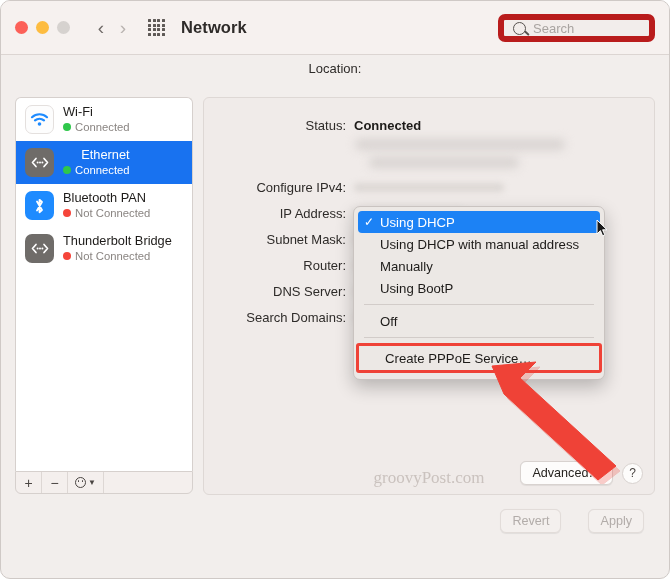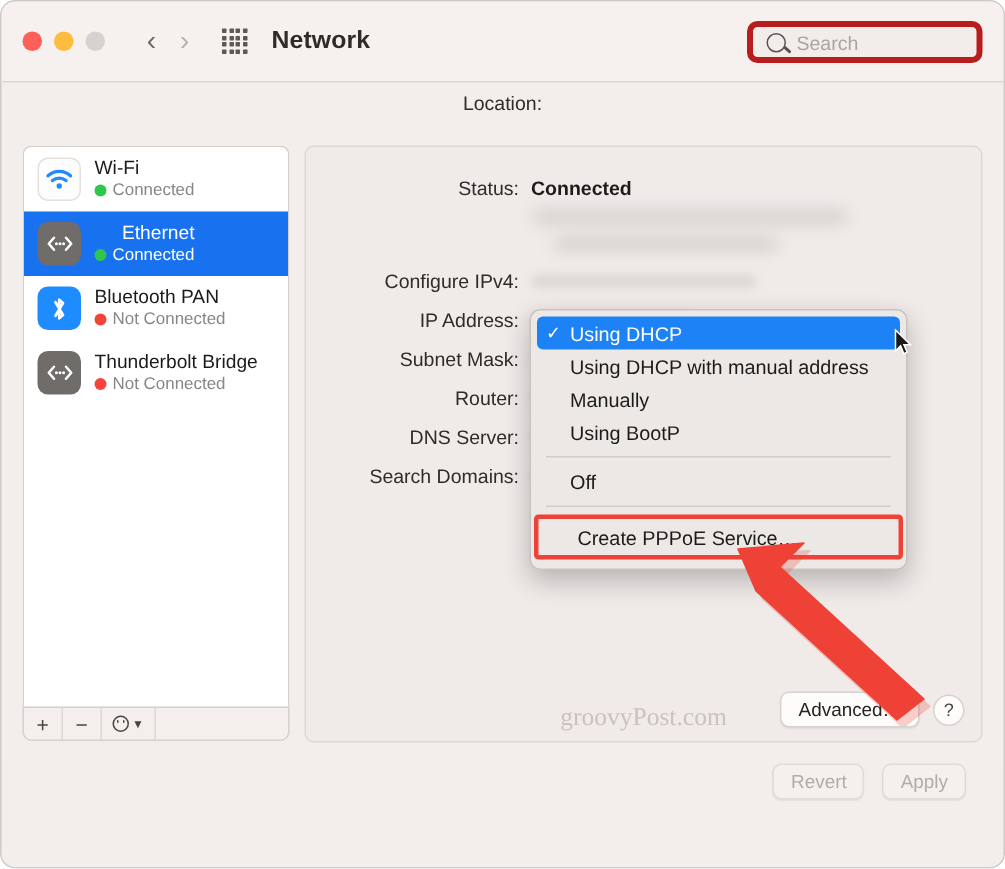--- a/index.html
+++ b/index.html
@@ -59,21 +59,21 @@
     font-weight: bold;
     color: #2e2b29;
     letter-spacing: 0.1px;
   }
 
   .searchbox {
     position: absolute;
     right: 14px; top: 13px;
     width: 157px; height: 28px;
     background: #f2edeb;
-    border: 4px solid #b91c1c;
+    border: 6px solid #b91c1c;
     border-radius: 7px;
     display: flex; align-items: center;
     padding: 0 9px;
     gap: 7px;
   }
   .searchbox .mag {
     width: 13px; height: 13px;
     border: 1.7px solid #57524f;
     border-radius: 50%;
     position: relative;
@@ -314,21 +314,21 @@
   .helpbtn {
     width: 21px; height: 21px;
     border-radius: 50%;
     background: #fdfcfb;
     border: 1px solid #d8d2cf;
     display: flex; align-items: center; justify-content: center;
     font-size: 12px; color: #4a4542;
   }
   .bottombar {
     display: flex; justify-content: flex-end;
-    gap: 12px;
+    gap: 27px;
     padding: 14px 25px 0 0;
   }
   .btn.disabled { color: #b2aca9; background: #f4f0ee; border-color: #e2dcd9; }
 </style>
 </head>
 <body>
 
 <div class="window">
 
   <div class="titlebar">

